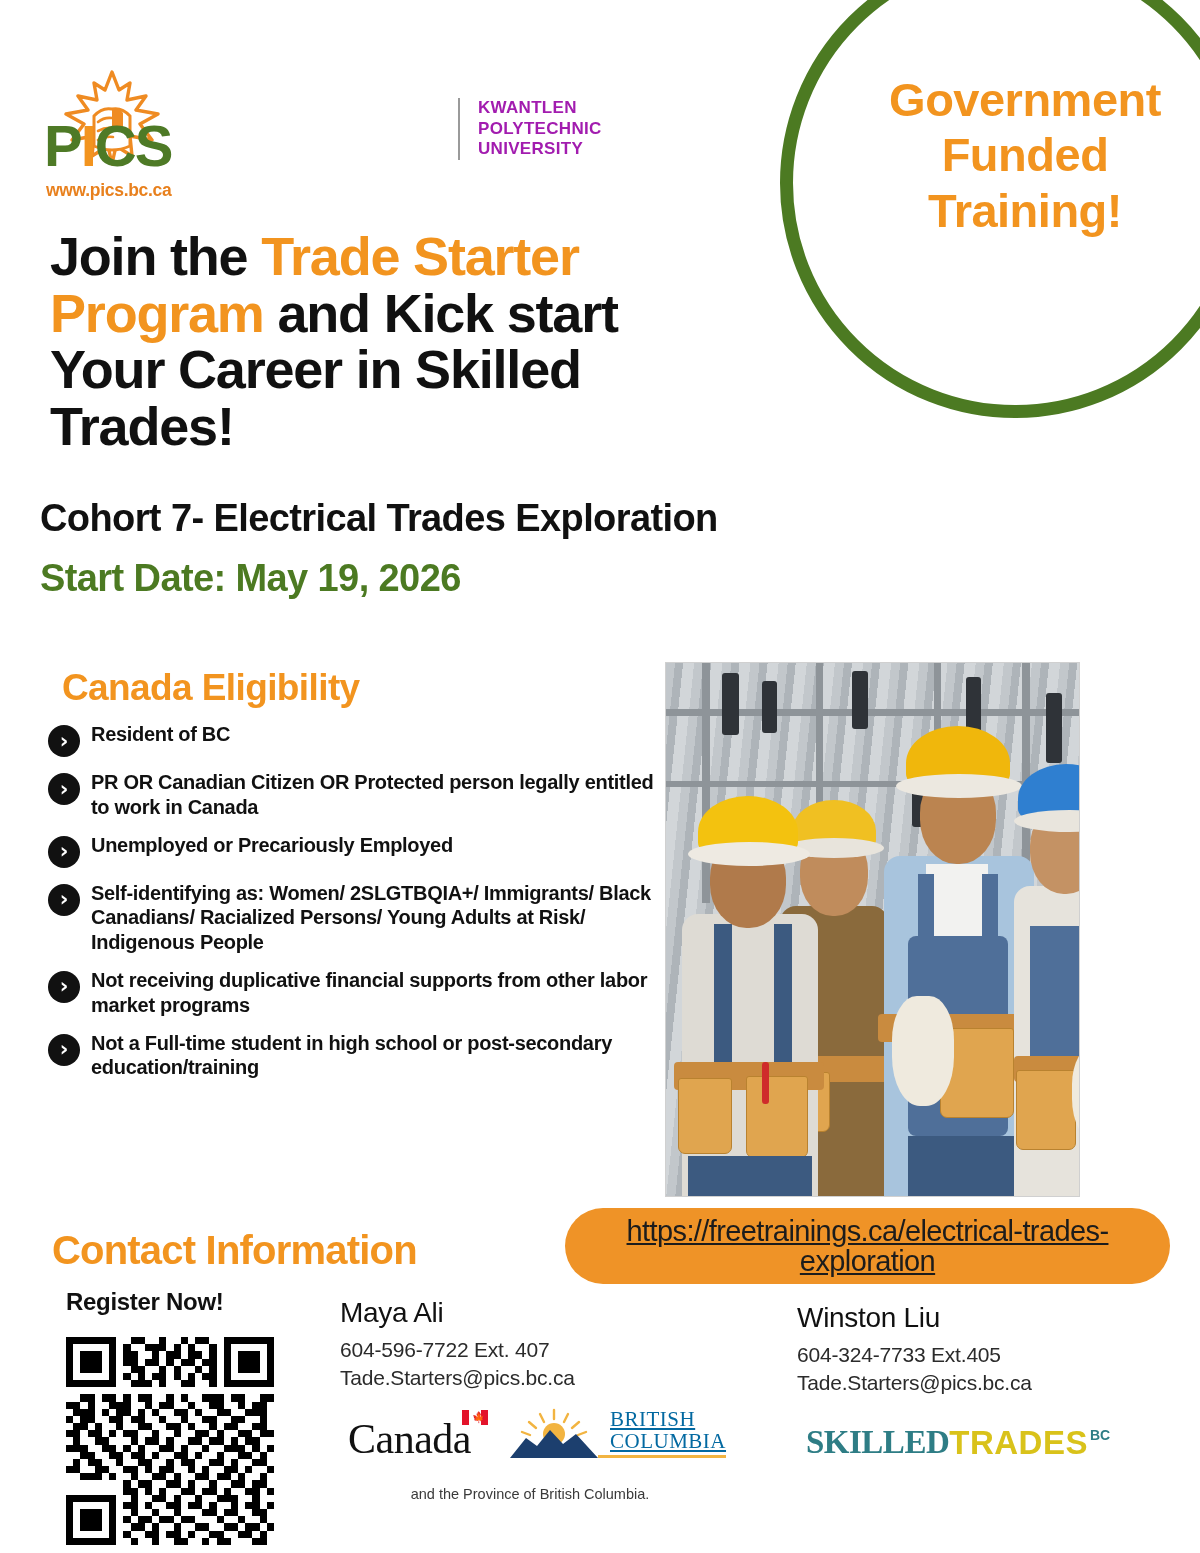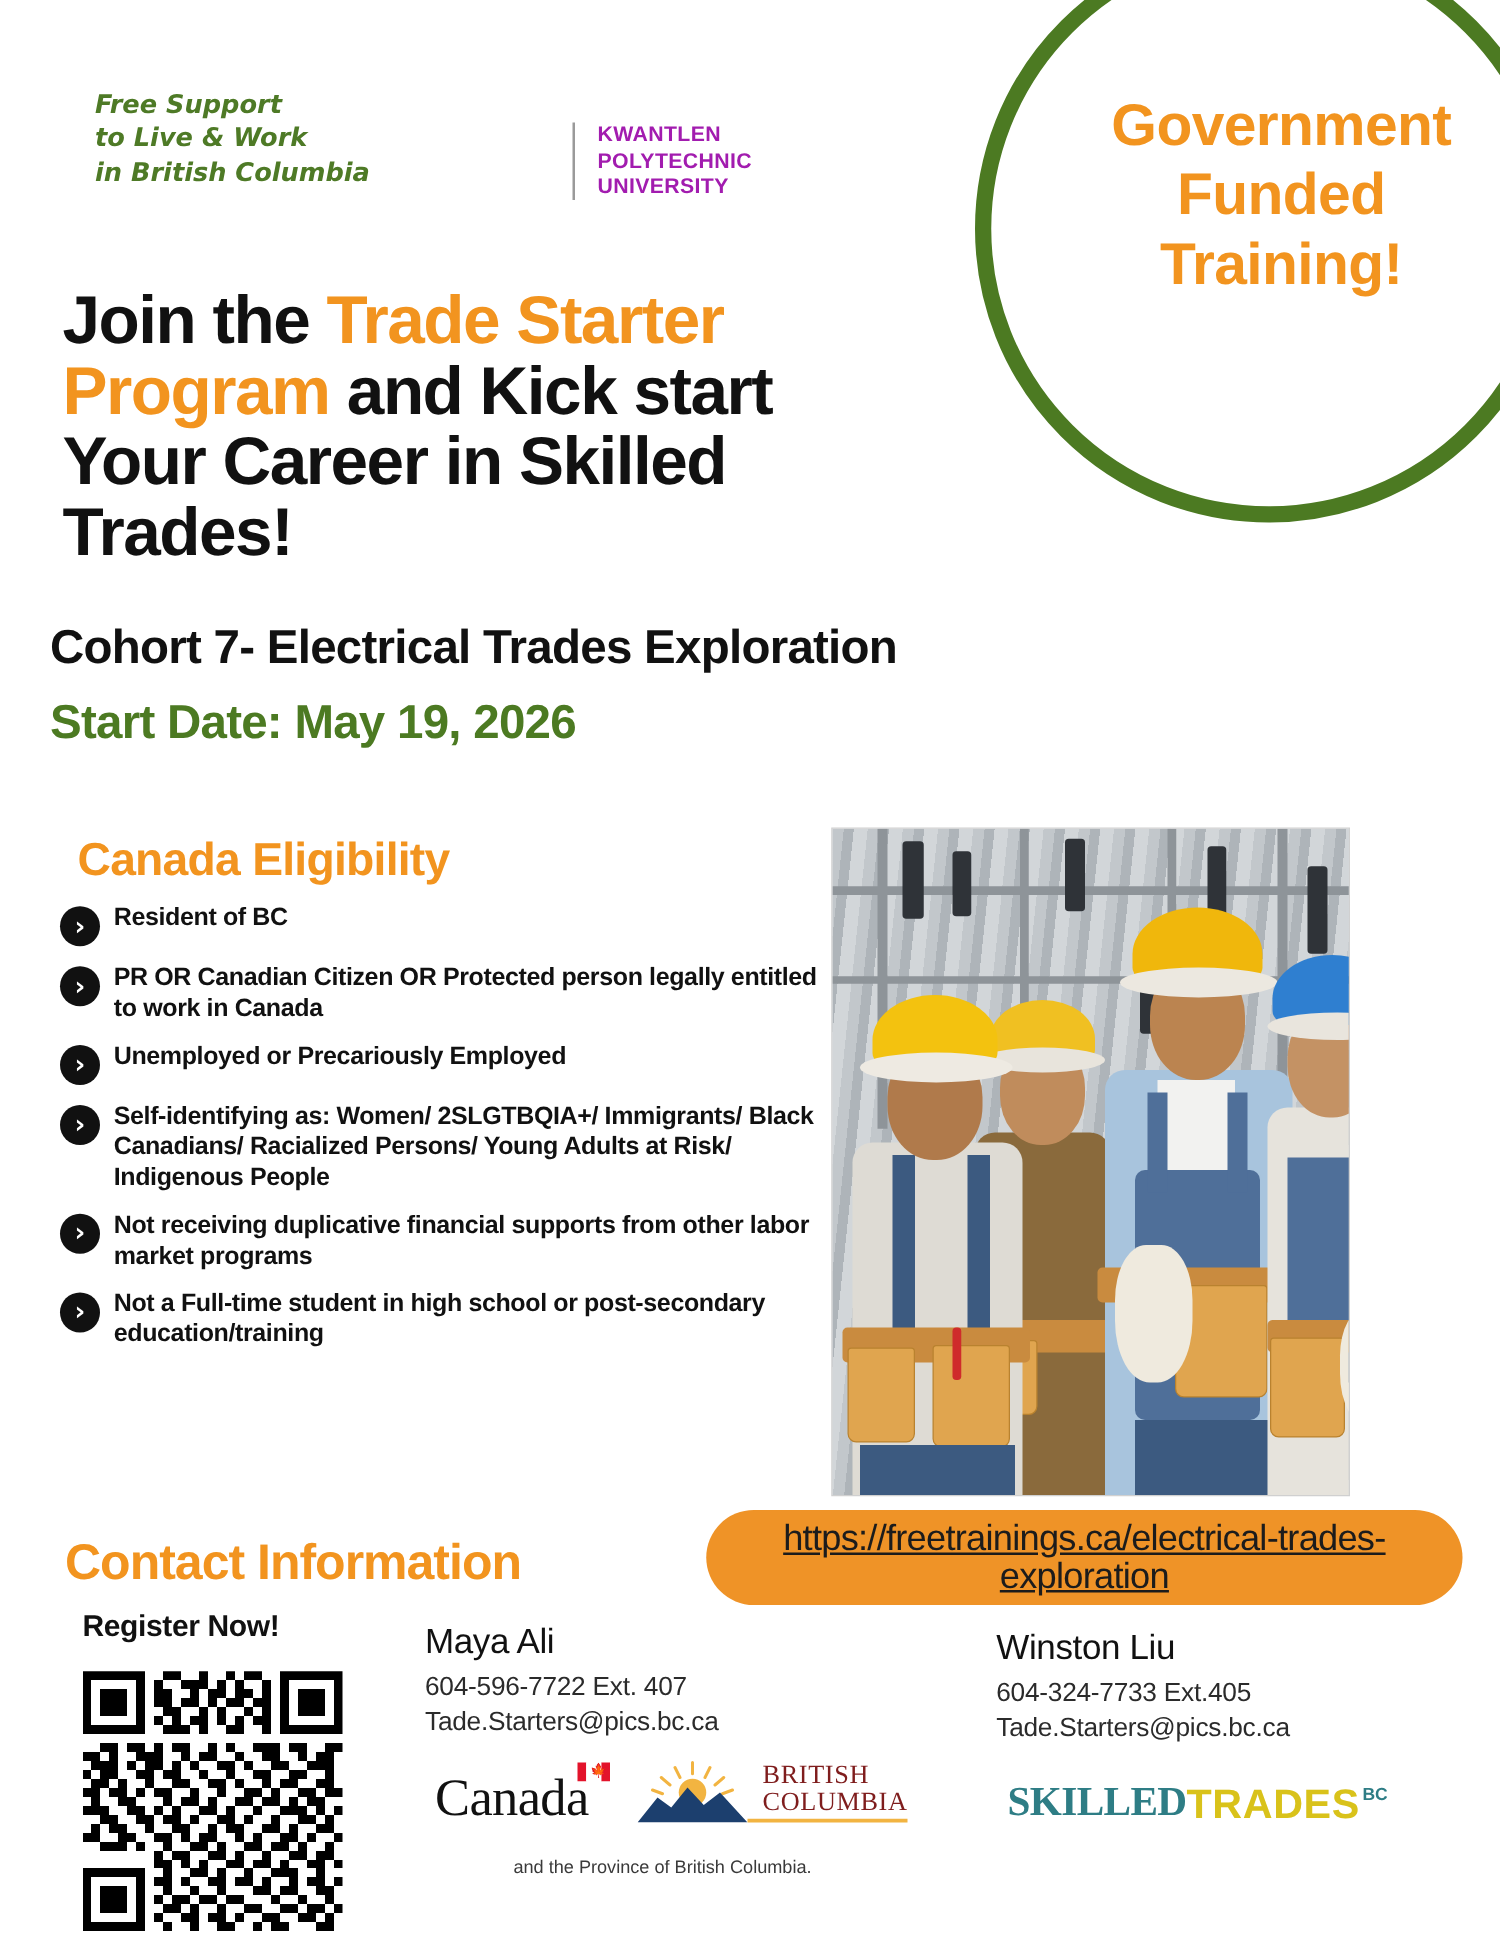--- a/index.html
+++ b/index.html
@@ -173,22 +173,22 @@
     border: 0; display: flex;
   }
   .ff-red { width: 7px; background: #e3132b; }
   .ff-white { width: 12px; background: #fff; position: relative; }
   .ff-leaf { position: absolute; left: 3px; top: 2px; font-size: 11px; color: #e3132b; line-height: 1; }
 
   .bc-logo { position: absolute; left: 510px; top: 1408px; display: flex; align-items: center; }
   .bc-mark { width: 88px; height: 50px; position: relative; overflow: hidden; }
   .bc-text {
     margin-left: 12px;
-    font-family: "Liberation Serif", serif; color: #7f1d1d;
-    font-size: 21px; line-height: 1.05; letter-spacing: 0.5px;
+    font-family: "Liberation Serif", serif; color: #0369a1;
+    font-size: 21px; line-height: 1.05; letter-spacing: 0.5px; text-decoration: underline;
   }
   .bc-underline { height: 3px; background: #f2b441; margin-top: 3px; }
 
   .fund-note {
     position: absolute; left: 330px; top: 1484px; width: 400px;
     text-align: center; font-size: 14.5px; color: #3a3a3a; line-height: 1.4;
   }
 
   .stbc { position: absolute; left: 806px; top: 1424px; display: flex; align-items: flex-start; }
   .stbc .s1 { font-family: "Liberation Serif", serif; font-size: 33px; color: #2e7d85; letter-spacing: -0.5px; font-weight: bold; }
@@ -199,24 +199,29 @@
 <body>
 
 <div class="green-ring"></div>
 <div class="banner-text">
   <div>Government</div>
   <div>Funded</div>
   <div>Training!</div>
 </div>
 
 <div class="pics-logo">
-  <div class="pics-tagline">
-    <div>Free Support</div>
-    <div>to Live &amp; Work</div>
-    <div>in British Columbia</div>
+  <div class="pics-mark">
+    <svg class="maple" width="104" height="96" viewBox="0 0 104 96">
+      <path d="M52 2 L59 20 L70 13 L67 30 L86 26 L76 40 L98 44 L80 54 L92 70 L70 66 L72 86 L56 76 L52 94 L48 76 L32 86 L34 66 L12 70 L24 54 L6 44 L28 40 L18 26 L37 30 L34 13 L45 20 Z" fill="none" stroke="#ef8b22" stroke-width="3.4" stroke-linejoin="round"></path>
+      <path d="M34 46 q8-9 18-7 q10-2 18 7 l0 30 q-18 8 -36 0 Z" fill="#ffffff" stroke="#ef8b22" stroke-width="3"></path>
+      <path d="M38 52 q6-5 14-4 M38 61 q7-4 15-3 M38 70 q7-4 15-3" fill="none" stroke="#ef8b22" stroke-width="2.6" stroke-linecap="round"></path>
+      <path d="M52 40 q7-3 11 3 l0 16 q-6 3 -11 0 Z" fill="#ef8b22"></path>
+    </svg>
+    <div class="pics-word"><span>P</span><span class="i-orange">I</span><span>CS</span></div>
+    <div class="pics-url">www.pics.bc.ca</div>
   </div>
 </div>
 
 <div class="kpu-logo">
   <div class="kpu-div"></div>
   <div class="kpu-name">
     <div>KWANTLEN</div>
     <div>POLYTECHNIC</div>
     <div>UNIVERSITY</div>
   </div>

